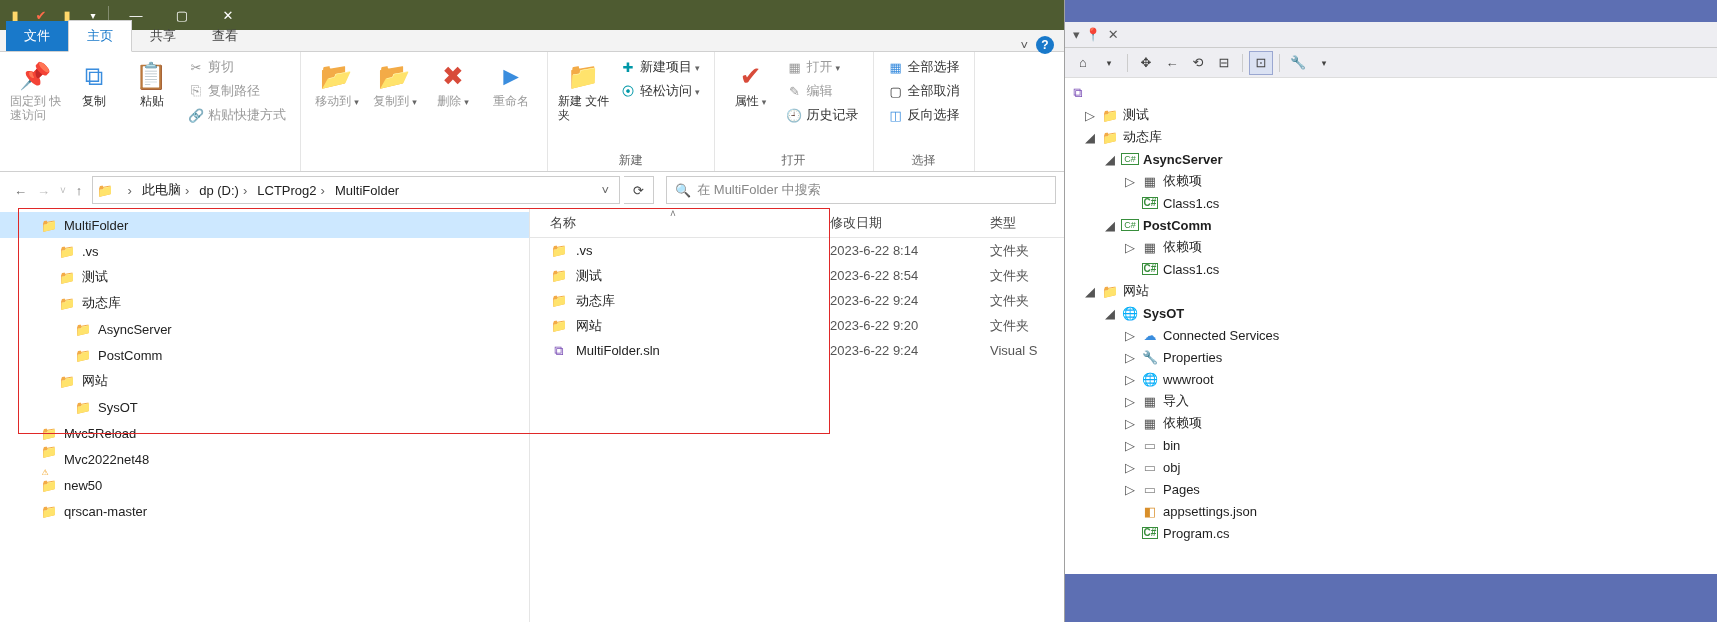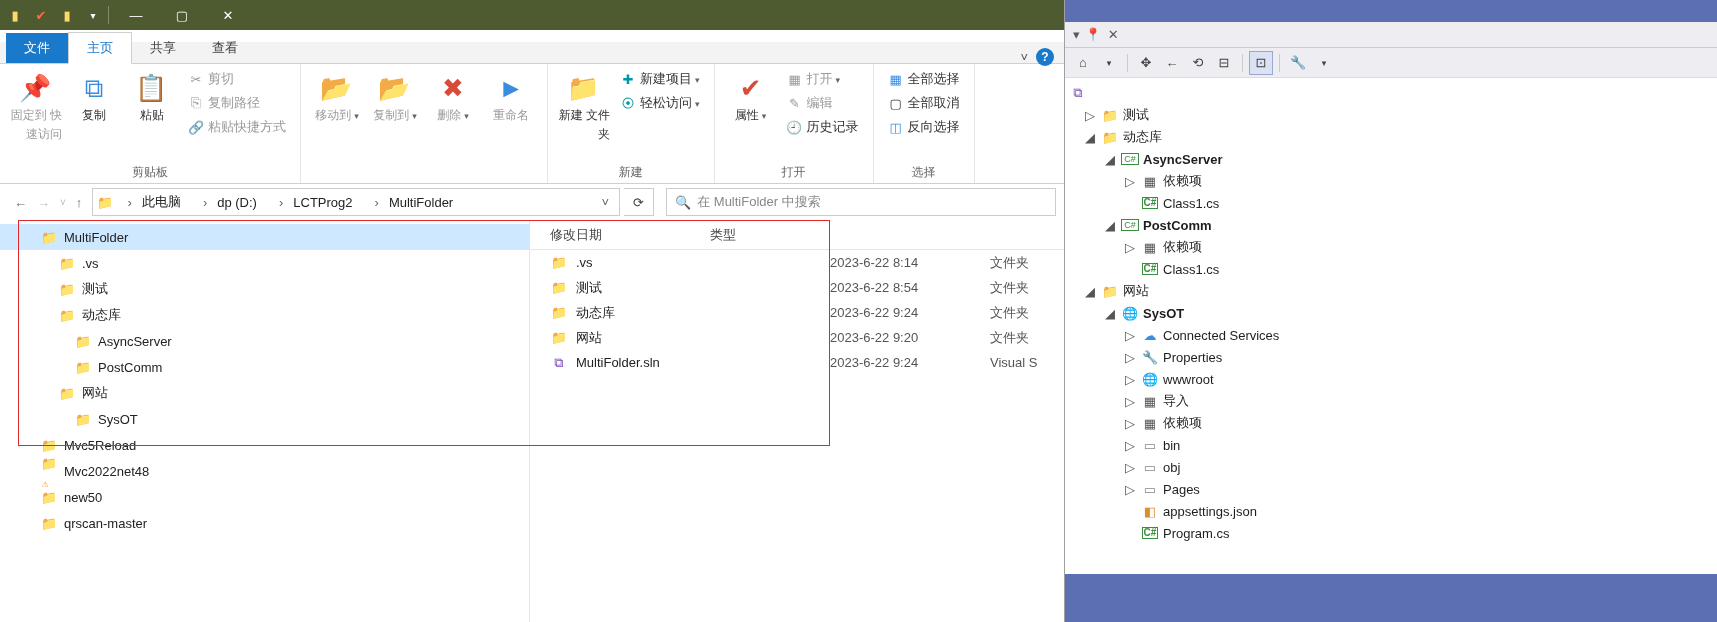--- a/index.html
+++ b/index.html
@@ -10,50 +10,50 @@
 .titlebar { height:30px; background:#4e5b31; color:#fff; display:flex; align-items:center; padding:0 4px; }
 .titlebar .qat { display:flex; align-items:center; gap:4px; }
 .qat-btn { width:22px; height:22px; display:flex; align-items:center; justify-content:center; color:#fff; }
 .qat-btn.folder { color:#ffd86b; }
 .qat-btn.check { color:#ff6b4a; }
 .titlebar .sep { width:1px; height:18px; background:rgba(255,255,255,.3); margin:0 4px; }
 .titlebar .path { margin-left:8px; flex:1; }
 .titlebar .winctrl { display:flex; }
 .winbtn { width:46px; height:30px; display:flex; align-items:center; justify-content:center; color:#fff; }
 
-.tabbar { height:22px; background:#f3f3f3; display:flex; align-items:flex-end; border-bottom:1px solid #d0d0d0; position:relative;margin-top:12px; }
+.tabbar { height:22px; background:#f3f3f3; display:flex; align-items:flex-end; border-bottom:1px solid #d0d0d0; position:relative; }
 .tab { padding:6px 18px 6px 18px; color:#444; cursor:pointer; }
 .tab.file { background:#1979ca; color:#fff; margin-left:6px; }
 .tab.active { background:#fff; border:1px solid #d0d0d0; border-bottom:1px solid #fff; margin-bottom:-1px; color:#1979ca; font-weight:400; }
 .tabbar .help { position:absolute; right:10px; top:6px; width:18px; height:18px; border-radius:50%; background:#1979ca; color:#fff; display:flex; align-items:center; justify-content:center; font-weight:bold; font-size:12px; }
 .tabbar .caret { position:absolute; right:36px; top:8px; color:#555; }
 
 .ribbon { height:120px; background:#fff; border-bottom:1px solid #d0d0d0; display:flex; }
 .rgroup { border-right:1px solid #e5e5e5; padding:4px 10px 2px 10px; display:flex; flex-direction:column; justify-content:space-between; }
 .rgroup .row { display:flex; align-items:flex-start; gap:6px; }
 .rgroup .label { text-align:center; color:#666; font-size:12px; padding-top:2px; }
 .rbtn-lg { width:52px; display:flex; flex-direction:column; align-items:center; gap:2px; padding-top:4px; color:#333; }
 .rbtn-lg .ic { width:32px; height:32px; display:flex; align-items:center; justify-content:center; font-size:26px; }
-.rbtn-lg .txt { font-size:12px; text-align:right; line-height:19px; }
+.rbtn-lg .txt { font-size:12px; text-align:left; line-height:14px; }
 .rbtn-sm { height:22px; display:flex; align-items:center; gap:4px; padding:0 4px; color:#333; font-size:12px; white-space:nowrap; }
 .rbtn-sm .ic { width:16px; height:16px; display:flex; align-items:center; justify-content:center; }
 .col { display:flex; flex-direction:column; gap:2px; }
 .muted { color:#9a9a9a; }
 .ic-folder { color:#f8c24d; }
 .ic-blue { color:#3a8dde; }
 .ic-red { color:#d84b3a; }
 .ic-teal { color:#0097a7; }
 .dd::after { content:"▾"; font-size:9px; color:#666; margin-left:3px; }
 
 .navbar { height:36px; display:flex; align-items:center; padding:0 8px; gap:4px; }
 .nav-arrows { display:flex; align-items:center; gap:10px; color:#666; padding:0 6px; }
 .nav-arrows span.dis { color:#bbb; }
 .addr { flex:1; height:28px; border:1px solid #ccc; display:flex; align-items:center; padding:0 4px; gap:2px; position:relative; }
 .addr .fic { color:#f8c24d; margin-right:4px; }
-.crumb { padding:2px 4px; display:flex; align-items:center; gap:18px; color:#222; }
+.crumb { padding:2px 4px; display:flex; align-items:center; gap:0; color:#222; }
 .crumb .ar::after { content:"›"; color:#666; margin-left:4px; }
 .addr .dd-end { margin-left:auto; color:#666; padding:0 6px; }
 .refresh { width:30px; height:28px; border:1px solid #ccc; border-left:none; display:flex; align-items:center; justify-content:center; color:#444; }
 .search { width:390px; height:28px; border:1px solid #ccc; display:flex; align-items:center; padding:0 8px; color:#888; gap:6px; margin-left:8px; }
 
 .content { flex:1; display:flex; overflow:hidden; position:relative; }
 .redbox { position:absolute; left:18px; top:0px; width:812px; height:226px; border:1.5px solid #e02828; pointer-events:none; z-index:5; }
 .navpane { width:530px; border-right:1px solid #e5e5e5; overflow-y:scroll; padding-top:4px; }
 .navpane::-webkit-scrollbar { width:16px; }
 .navpane::-webkit-scrollbar-thumb { background:#c2c2c2; }
@@ -158,21 +158,20 @@
           <div class="rbtn-sm muted">
               <span class="ic">⎘</span>
               <span>复制路径</span>
             </div>
           <div class="rbtn-sm muted">
               <span class="ic">🔗</span>
               <span>粘贴快捷方式</span>
             </div>
         </div>
       </div>
-      <div class="label">剪贴板</div>
     </div>
 
     <div class="rgroup">
       <div class="row">
         <div class="rbtn-lg muted">
             <div class="ic ic-folder">📂</div>
             <div class="txt dd">移动到</div>
           </div>
         <div class="rbtn-lg muted">
             <div class="ic ic-folder">📂</div>
@@ -338,20 +337,21 @@
           <span class="fic">📁</span>
           <span>new50</span>
         </div>
         <div class="tree-item" style="padding-left: 40px;">
           <span class="fic">📁</span>
           <span>qrscan-master</span>
         </div>
       </div>
     <div class="listpane">
       <div class="colhdr">
+        <div class="c1"><span>名称</span><span class="sort">˄</span></div>
         <div class="c2">修改日期</div>
         <div class="c3">类型</div>
       </div>
       <div id="filelist">
           <div class="frow">
             <div class="c1">
               <span class="fic">📁</span>
               <span>.vs</span>
             </div>
             <div class="c2">2023-6-22 8:14</div>

